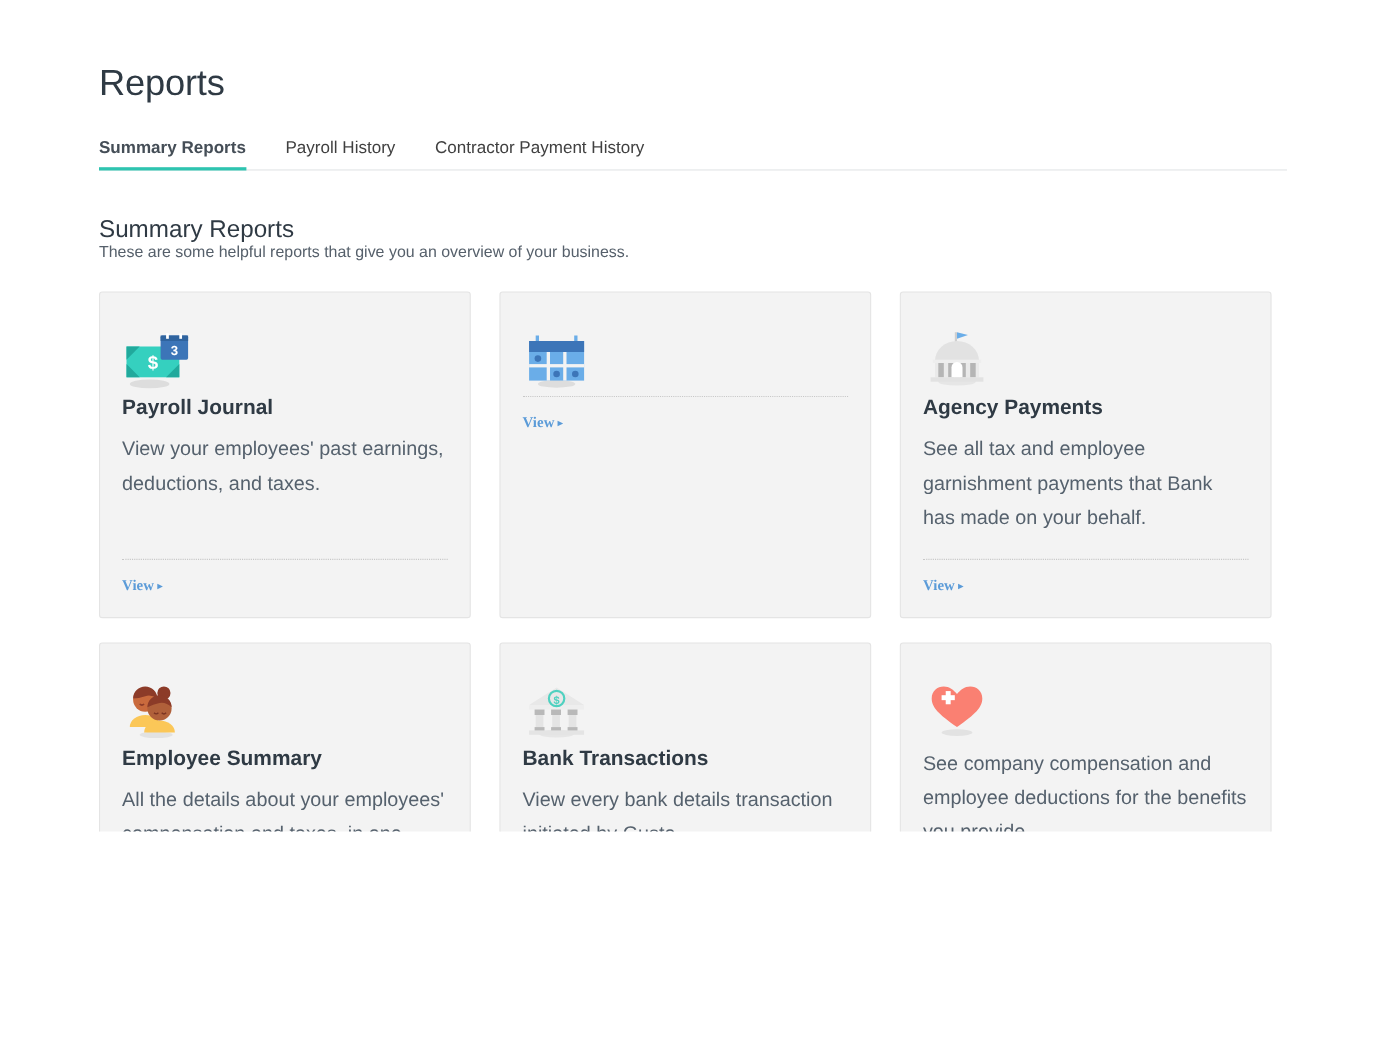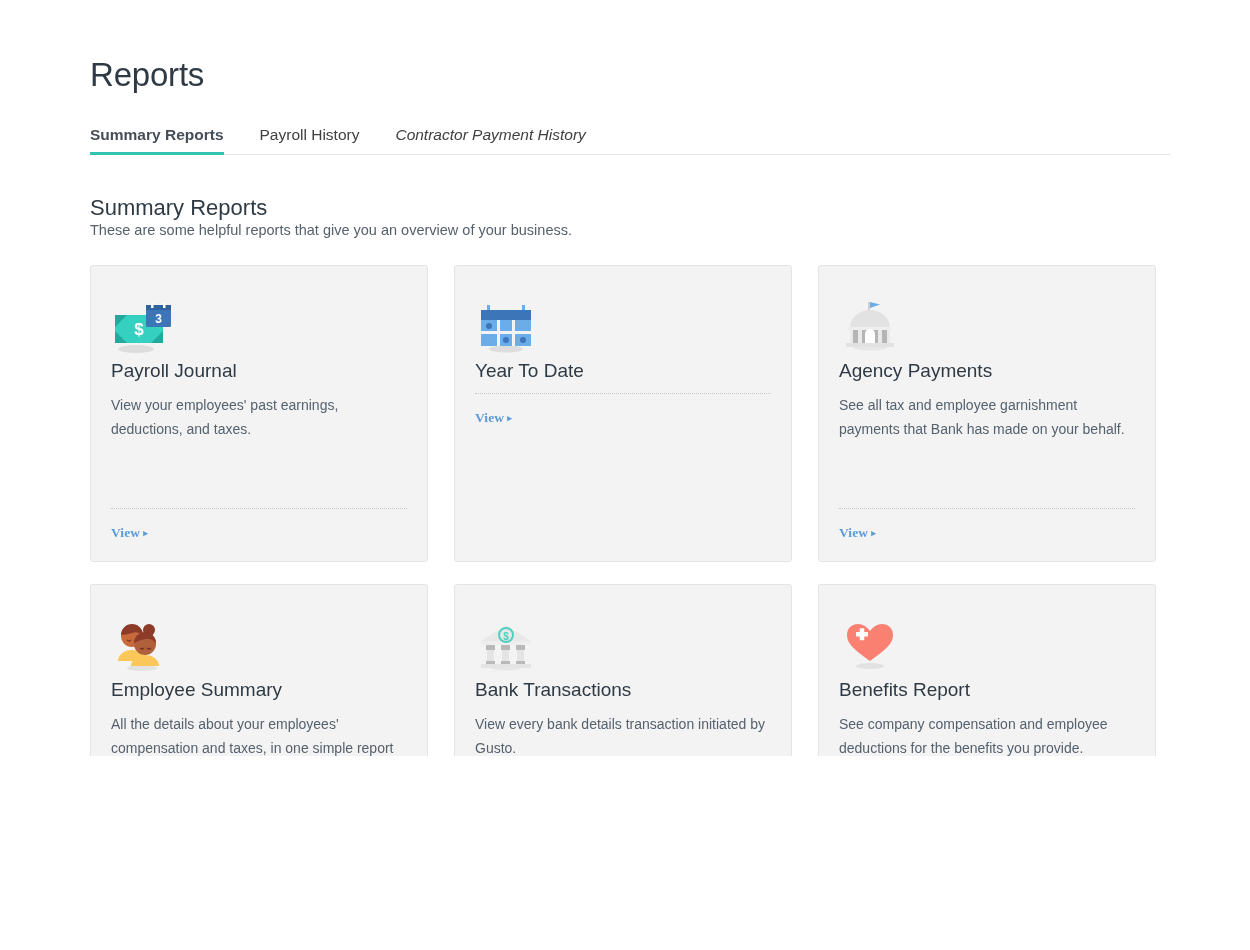--- a/index.html
+++ b/index.html
@@ -48,21 +48,21 @@
   .tab {
     font-size: 15.5px;
     color: #404040;
     padding: 0 0 11px 0;
     margin-right: 36px;
     cursor: pointer;
     position: relative;
     white-space: nowrap;
     line-height: 1;
   }
-  .tab:last-child { margin-right: 0; font-style: italic; }
+  .tab:last-child { margin-right: 0; }
   .tab.active {
     color: #454e57;
     font-weight: bold;
   }
   .tab.active:after {
     content: "";
     position: absolute;
     left: 0;
     right: 0;
     bottom: -1px;
@@ -106,27 +106,27 @@
     position: relative;
   }
   .card-icon {
     height: 66px;
     display: flex;
     align-items: flex-end;
     margin-bottom: 6px;
   }
   .card-title {
     font-size: 19px;
-    font-weight: 400;
+    font-weight: 700;
     color: #2f3a44;
     margin: 0 0 10px 0;
     line-height: 1.2;
   }
   .card-desc {
-    font-size: 14px;
+    font-size: 18px;
     color: #55616d;
     line-height: 1.72;
     margin: 0;
     flex: 1 1 auto;
   }
   .card-foot {
     border-top: 1px dotted #c7c7c7;
     padding: 14px 0 0 0;
     margin-bottom: 20px;
   }
@@ -212,21 +212,20 @@
               <rect x="6" y="8" width="50" height="10" fill="#3c75b8"></rect>
               <rect x="22" y="18" width="3" height="26" fill="#f3f3f3"></rect>
               <rect x="37" y="18" width="3" height="26" fill="#f3f3f3"></rect>
               <rect x="6" y="29" width="50" height="3" fill="#f3f3f3"></rect>
               <circle cx="14" cy="24" r="3" fill="#3c75b8"></circle>
               <circle cx="31" cy="38" r="3" fill="#3c75b8"></circle>
               <circle cx="48" cy="38" r="3" fill="#3c75b8"></circle>
             </svg>
           </span>
         </div>
-        <div class="card-title">Year To Date</div>
         <div class="card-foot">
           <a class="view-link">
             <span>View</span><span class="caret">▸</span>
           </a>
         </div>
       </div>
 
       <div class="card">
         <div class="card-icon">
           <span>
@@ -318,21 +317,20 @@
         <div class="card-icon">
           <span>
             <svg width="62" height="54" viewBox="0 0 62 54">
               <ellipse cx="31" cy="47" rx="14" ry="3" fill="#e2e2e2"></ellipse>
               <path d="M31 42 C14 30 8 24 8 16 C8 9 13 5 19 5 C24 5 28 8 31 12 C34 8 38 5 43 5 C49 5 54 9 54 16 C54 24 48 30 31 42 Z" fill="#fa8072"></path>
               <rect x="17" y="13" width="12" height="4.5" fill="#ffffff"></rect>
               <rect x="20.75" y="9.25" width="4.5" height="12" fill="#ffffff"></rect>
             </svg>
           </span>
         </div>
-        <div class="card-title">Benefits Report</div>
         <p class="card-desc">See company compensation and employee deductions for the benefits you provide.</p>
         <div class="card-foot">
           <a class="view-link">
             <span>View</span><span class="caret">▸</span>
           </a>
         </div>
       </div>
 
     </div>
   </div>

